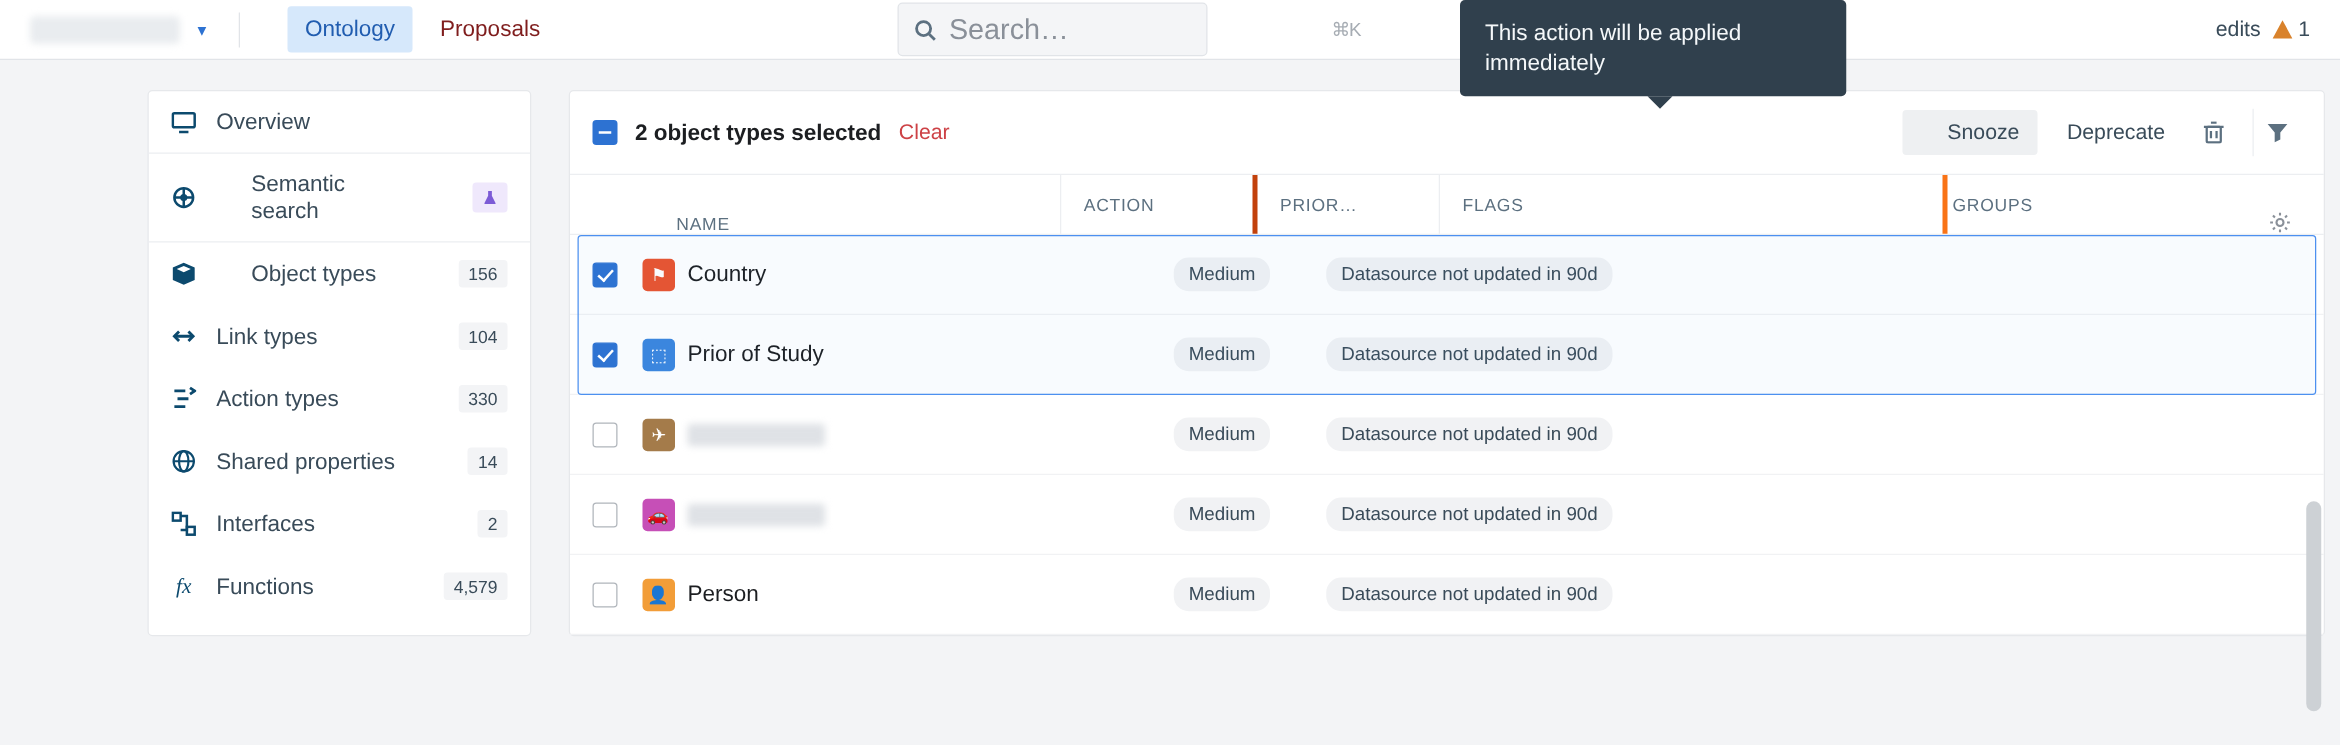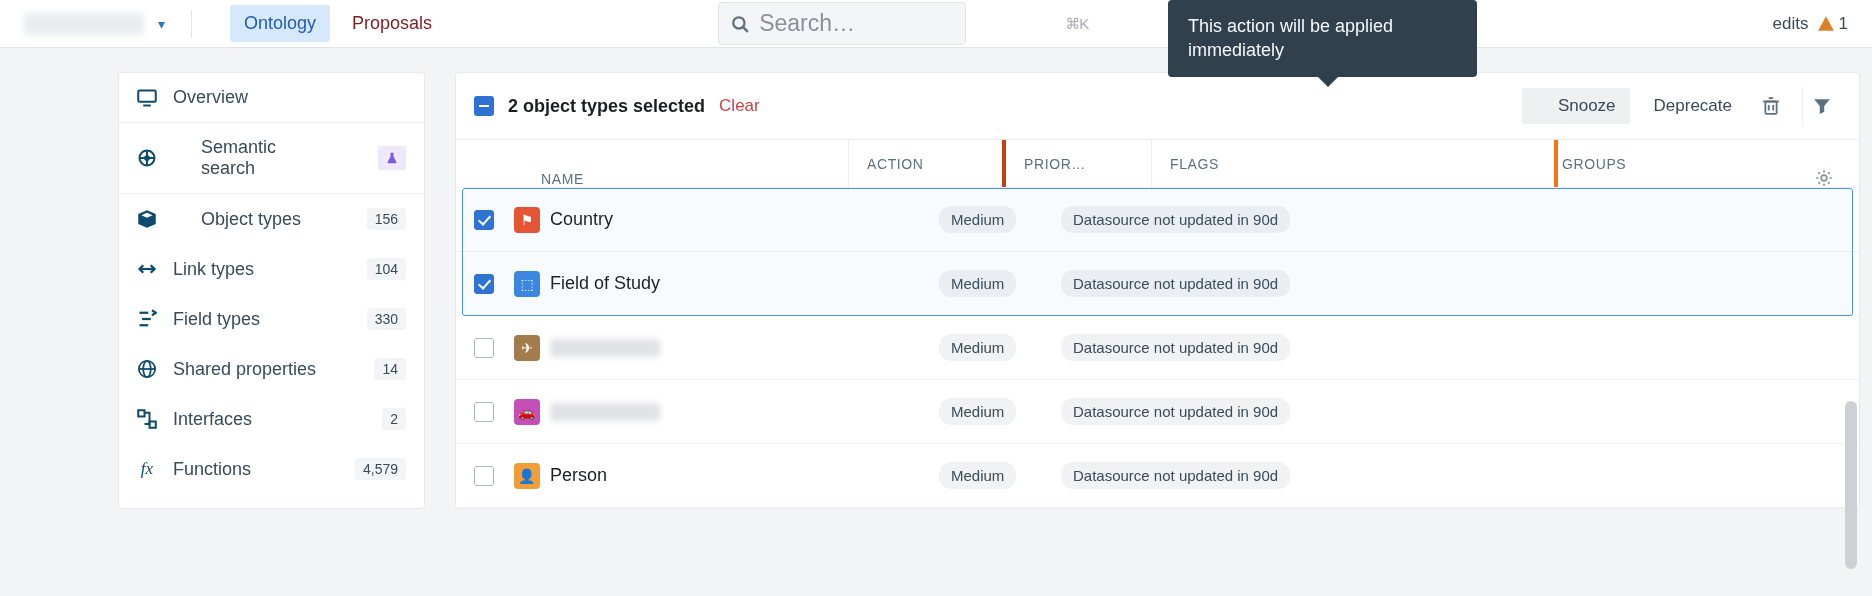--- a/index.html
+++ b/index.html
@@ -172,21 +172,21 @@
     </div>
     <div class="side-item">
       <span class="side-icon">
         <svg width="20" height="20" viewBox="0 0 16 16" fill="none" stroke="currentColor" stroke-width="1.8">
             <line x1="2" y1="3" x2="9" y2="3"></line>
             <line x1="4" y1="8" x2="11" y2="8"></line>
             <line x1="2" y1="13" x2="9" y2="13"></line>
             <polyline points="12,1 15,3 12,5"></polyline>
           </svg>
       </span>
-      <span class="side-label">Field types</span>
+      <span class="side-label">Action types</span>
       <span class="side-badge">330</span>
     </div>
     <div class="side-item">
       <span class="side-icon">
         <svg width="20" height="20" viewBox="0 0 16 16" fill="none" stroke="currentColor" stroke-width="1.4">
             <circle cx="8" cy="8" r="6.5"></circle>
             <ellipse cx="8" cy="8" rx="3" ry="6.5"></ellipse>
             <line x1="1.5" y1="8" x2="14.5" y2="8"></line>
           </svg>
       </span>
@@ -267,21 +267,21 @@
           <div class="cell-prior"><span class="pill">Medium</span></div>
           <div class="cell-flags"><span class="pill">Datasource not updated in 90d</span></div>
           <div class="cell-groups"></div>
         </div>
         <div class="row">
           <div class="cell-chk">
             <div class="checkbox checked"></div>
           </div>
           <div class="cell-name">
             <div class="type-icon" style="background: rgb(59, 134, 222);">⬚</div>
-            <span>Field of Study</span>
+            <span>Prior of Study</span>
           </div>
           <div class="cell-action"></div>
           <div class="cell-prior"><span class="pill">Medium</span></div>
           <div class="cell-flags"><span class="pill">Datasource not updated in 90d</span></div>
           <div class="cell-groups"></div>
         </div>
         <div class="row">
           <div class="cell-chk">
             <div class="checkbox"></div>
           </div>

